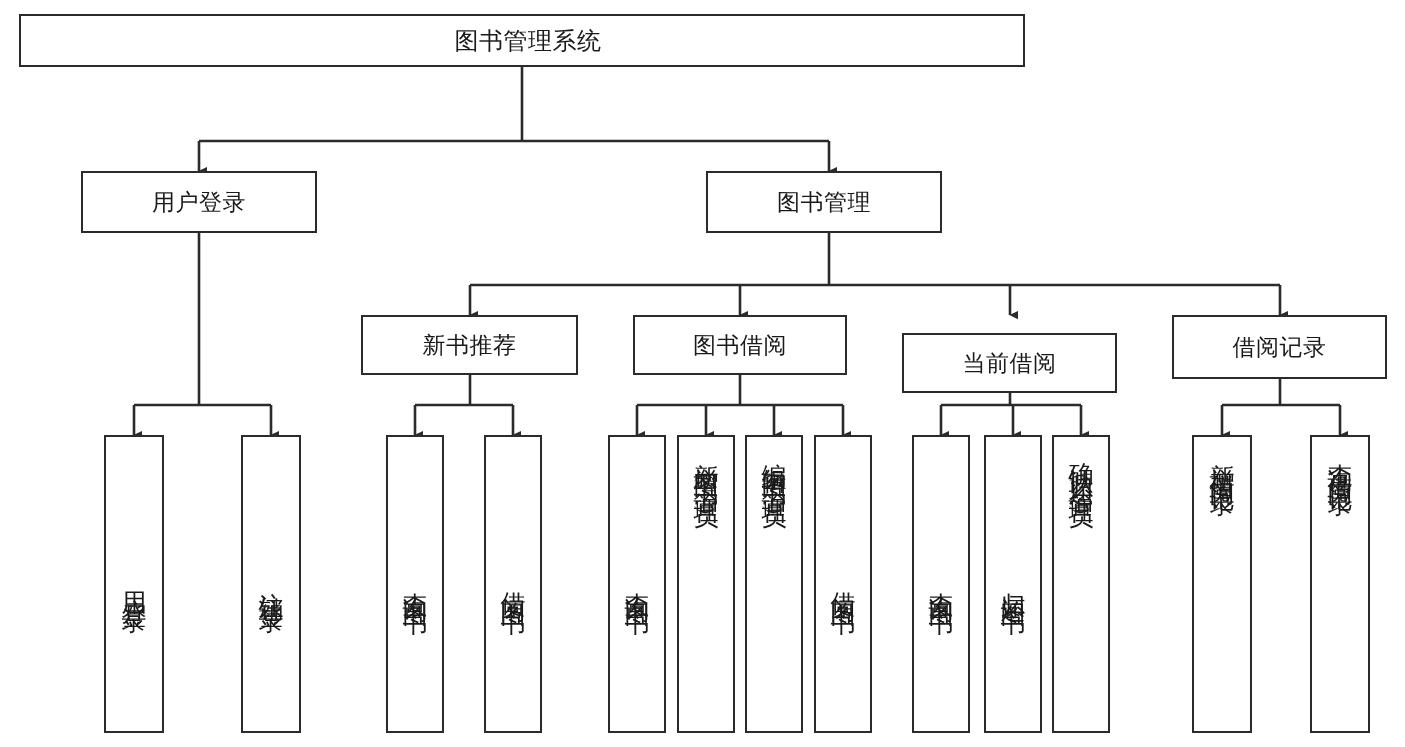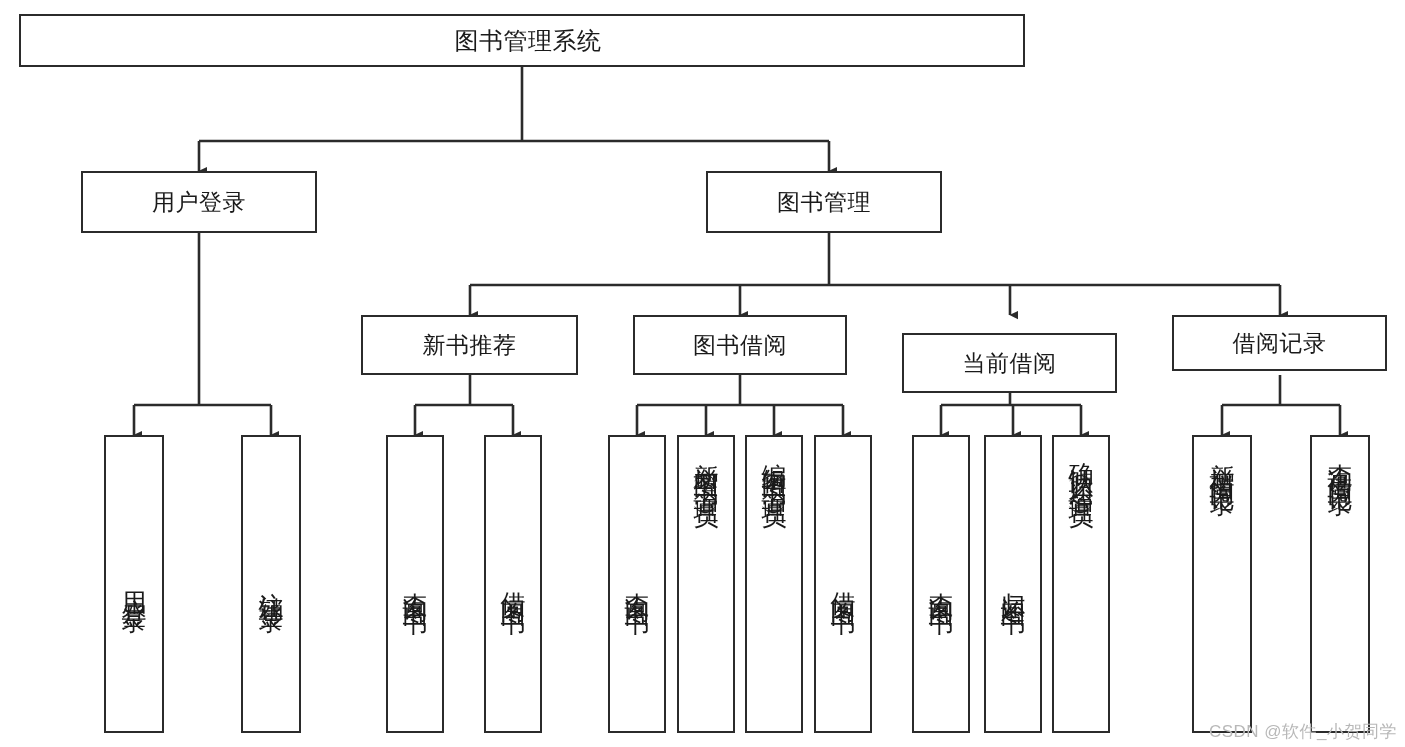--- a/index.html
+++ b/index.html
@@ -140,21 +140,21 @@
       </div>
       <div class="node horizontal" style="left: 361px; top: 315px; width: 217px; height: 60px;">
         <span class="node-label">新书推荐</span>
       </div>
       <div class="node horizontal" style="left: 633px; top: 315px; width: 214px; height: 60px;">
         <span class="node-label">图书借阅</span>
       </div>
       <div class="node horizontal" style="left: 902px; top: 315px; width: 215px; height: 60px; margin-top: 18px;">
         <span class="node-label">当前借阅</span>
       </div>
-      <div class="node horizontal" style="left: 1172px; top: 315px; width: 215px; height: 56px;">
+      <div class="node horizontal" style="left: 1172px; top: 315px; width: 215px; height: 64px;">
         <span class="node-label">借阅记录</span>
       </div>
       <div class="node vertical center-text" style="left: 104px; top: 435px; width: 60px; height: 298px;">
         <span class="node-label">用户登录</span>
       </div>
       <div class="node vertical center-text" style="left: 241px; top: 435px; width: 60px; height: 298px;">
         <span class="node-label">注销登录</span>
       </div>
       <div class="node vertical center-text" style="left: 386px; top: 435px; width: 58px; height: 298px;">
         <span class="node-label">查询图书</span>
@@ -184,14 +184,13 @@
         <span class="node-label">确认归还（管理员）</span>
       </div>
       <div class="node vertical" style="left: 1192px; top: 435px; width: 60px; height: 298px;">
         <span class="node-label">新增借阅记录</span>
       </div>
       <div class="node vertical" style="left: 1310px; top: 435px; width: 60px; height: 298px;">
         <span class="node-label">查询借阅记录</span>
       </div>
     </div>
 
-  <div id="watermark">CSDN @软件_小贺同学</div>
 </div>
 
 </body></html>

